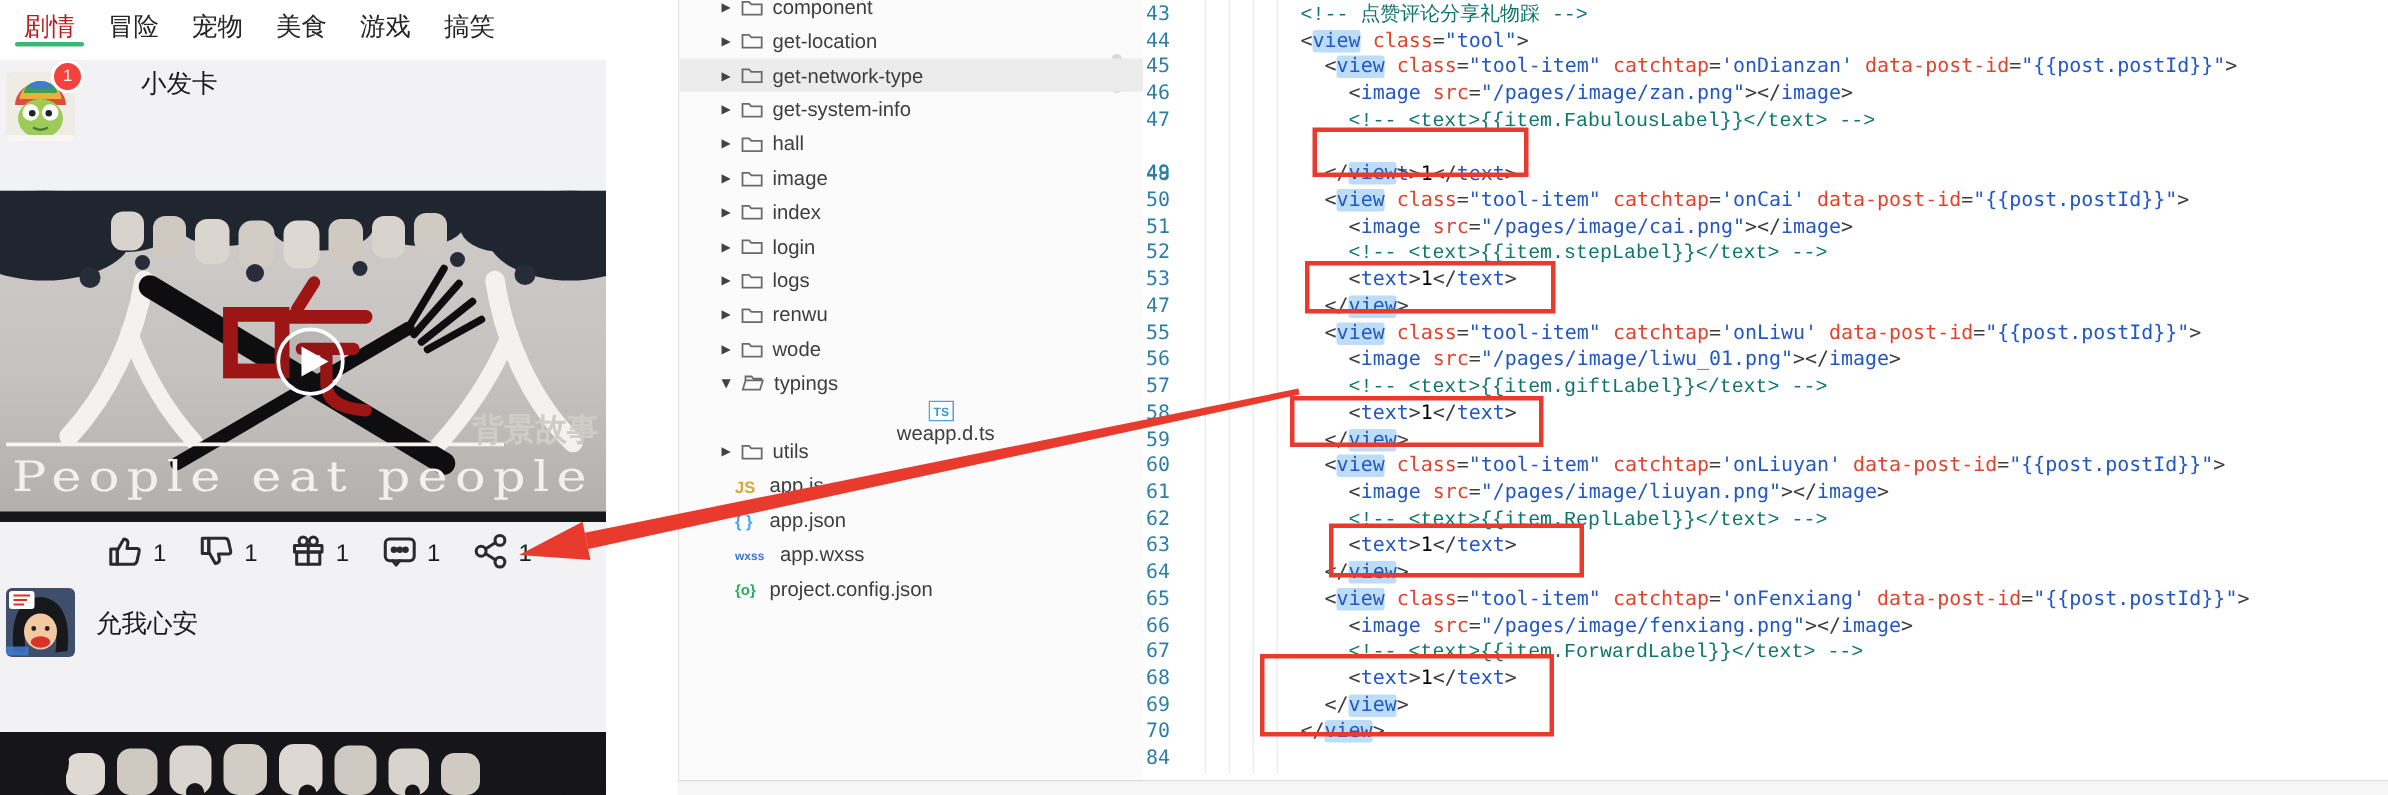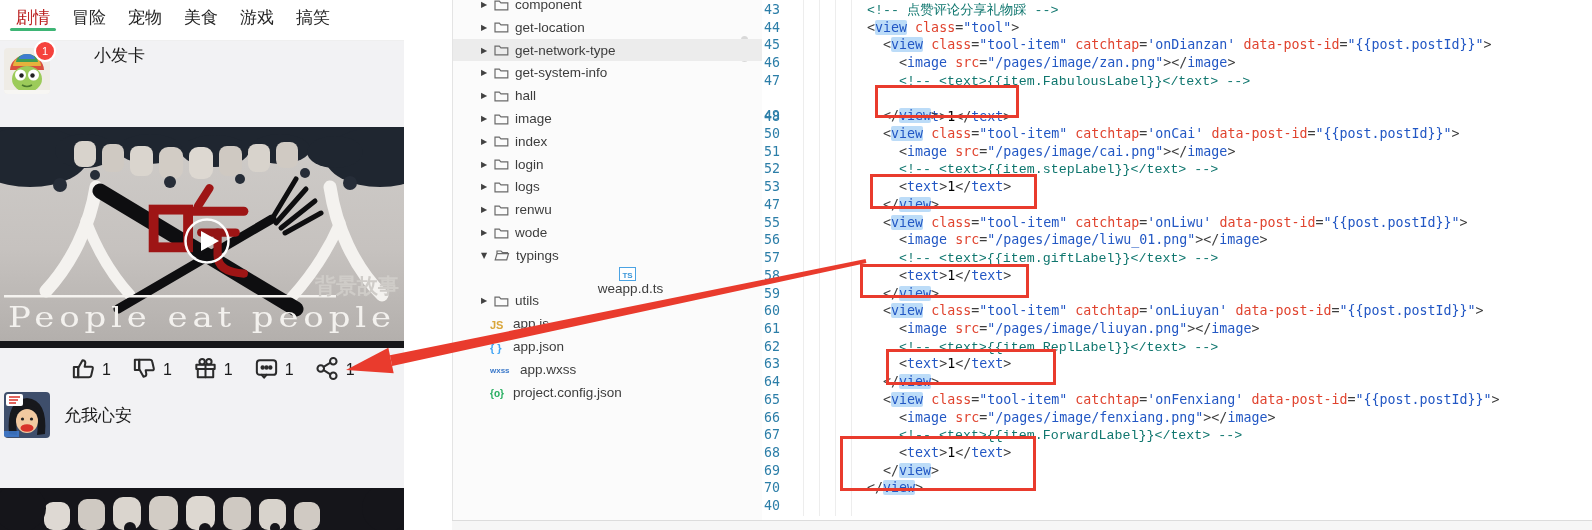--- a/index.html
+++ b/index.html
@@ -435,21 +435,21 @@
       <div class="crow" style="top: 319.96px;"><span class="ln">61</span><span class="cl">            <span class="tk-p">&lt;</span><span class="tk-t">image</span><span class="tk-p"> </span><span class="tk-a">src</span><span class="tk-p">=</span><span class="tk-s">"/pages/image/liuyan.png"</span><span class="tk-p">&gt;</span><span class="tk-p">&lt;/</span><span class="tk-t">image</span><span class="tk-p">&gt;</span></span></div>
       <div class="crow" style="top: 337.68px;"><span class="ln">62</span><span class="cl">            <span class="tk-c">&lt;!-- &lt;text&gt;{{item.ReplLabel}}&lt;/text&gt; --&gt;</span></span></div>
       <div class="crow" style="top: 355.4px;"><span class="ln">63</span><span class="cl">            <span class="tk-p">&lt;</span><span class="tk-t">text</span><span class="tk-p">&gt;</span><span class="tk-x">1</span><span class="tk-p">&lt;/</span><span class="tk-t">text</span><span class="tk-p">&gt;</span></span></div>
       <div class="crow" style="top: 373.12px;"><span class="ln">64</span><span class="cl">          <span class="tk-p">&lt;/</span><span class="tk-h">view</span><span class="tk-p">&gt;</span></span></div>
       <div class="crow" style="top: 390.84px;"><span class="ln">65</span><span class="cl">          <span class="tk-p">&lt;</span><span class="tk-h">view</span><span class="tk-p"> </span><span class="tk-a">class</span><span class="tk-p">=</span><span class="tk-s">"tool-item"</span><span class="tk-p"> </span><span class="tk-a">catchtap</span><span class="tk-p">=</span><span class="tk-s">'onFenxiang'</span><span class="tk-p"> </span><span class="tk-a">data-post-id</span><span class="tk-p">=</span><span class="tk-s">"{{post.postId}}"</span><span class="tk-p">&gt;</span></span></div>
       <div class="crow" style="top: 408.56px;"><span class="ln">66</span><span class="cl">            <span class="tk-p">&lt;</span><span class="tk-t">image</span><span class="tk-p"> </span><span class="tk-a">src</span><span class="tk-p">=</span><span class="tk-s">"/pages/image/fenxiang.png"</span><span class="tk-p">&gt;</span><span class="tk-p">&lt;/</span><span class="tk-t">image</span><span class="tk-p">&gt;</span></span></div>
       <div class="crow" style="top: 426.28px;"><span class="ln">67</span><span class="cl">            <span class="tk-c">&lt;!-- &lt;text&gt;{{item.ForwardLabel}}&lt;/text&gt; --&gt;</span></span></div>
       <div class="crow" style="top: 444px;"><span class="ln">68</span><span class="cl">            <span class="tk-p">&lt;</span><span class="tk-t">text</span><span class="tk-p">&gt;</span><span class="tk-x">1</span><span class="tk-p">&lt;/</span><span class="tk-t">text</span><span class="tk-p">&gt;</span></span></div>
       <div class="crow" style="top: 461.72px;"><span class="ln">69</span><span class="cl">          <span class="tk-p">&lt;/</span><span class="tk-h">view</span><span class="tk-p">&gt;</span></span></div>
       <div class="crow" style="top: 479.44px;"><span class="ln">70</span><span class="cl">        <span class="tk-p">&lt;/</span><span class="tk-h">view</span><span class="tk-p">&gt;</span></span></div>
-      <div class="crow" style="top: 497.16px;"><span class="ln">40</span><span class="cl"></span></div>
+      <div class="crow" style="top: 497.16px;"><span class="ln">84</span><span class="cl"></span></div>
     </div>
 
   <div id="boxes">
       <div class="rbox" style="left: 875px; top: 85px; width: 138px; height: 27px; border-color: rgb(233, 59, 45);"></div>
       <div class="rbox" style="left: 870px; top: 174px; width: 161px; height: 29px; border-color: rgb(233, 59, 45);"></div>
       <div class="rbox" style="left: 860px; top: 264px; width: 163px; height: 28px; border-color: rgb(233, 59, 45);"></div>
       <div class="rbox" style="left: 886px; top: 349px; width: 164px; height: 30px; border-color: rgb(233, 59, 45);"></div>
       <div class="rbox" style="left: 840px; top: 436px; width: 190px; height: 49px; border-color: rgb(233, 59, 45);"></div>
     </div>
   <svg id="arrow-svg" width="1592" height="530">

